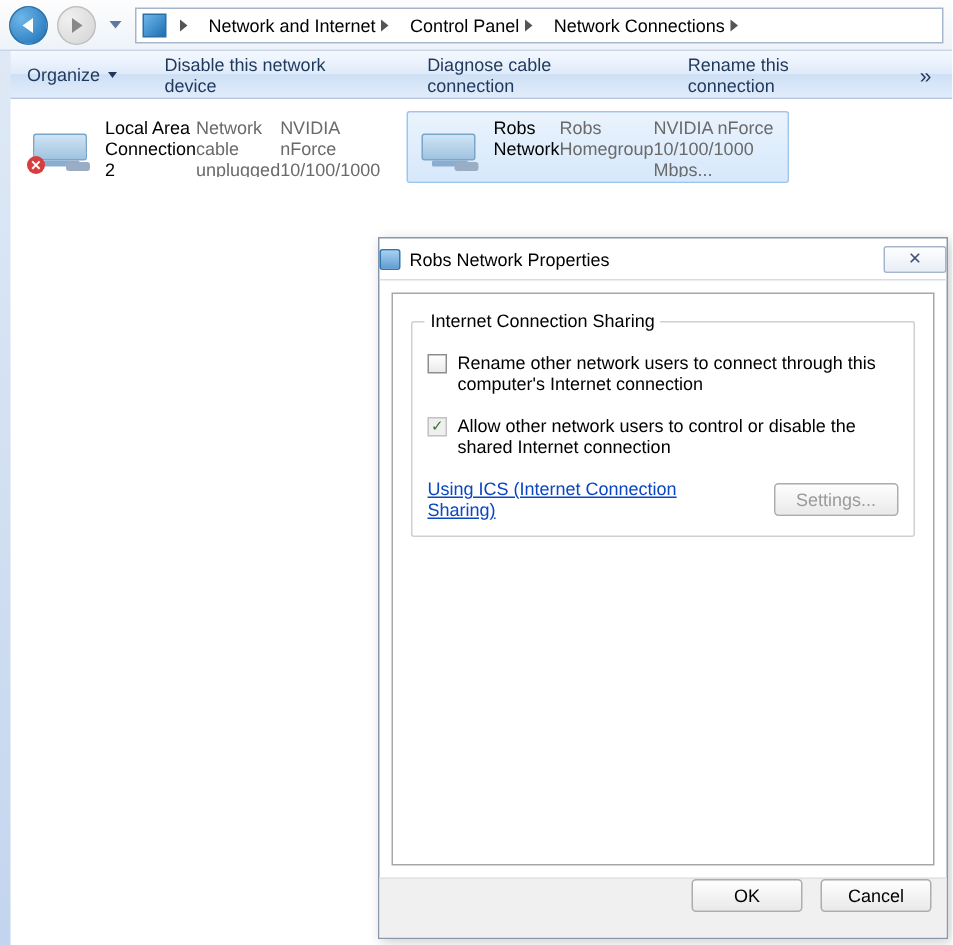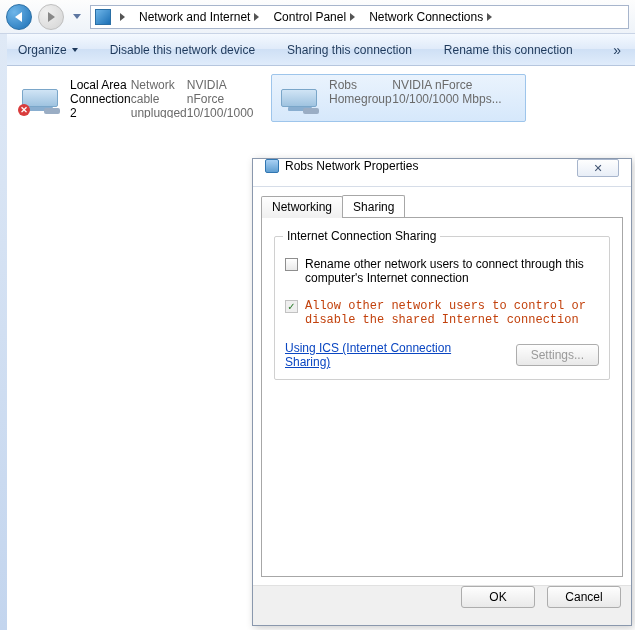--- a/index.html
+++ b/index.html
@@ -34,35 +34,35 @@
   .nic-icon{width:36px;height:18px;background:linear-gradient(#d0e4f5,#9fc3e0);border:1px solid #7aa6c9;border-radius:2px;position:relative;}
   .nic-icon::after{content:"";position:absolute;bottom:-5px;left:6px;width:24px;height:4px;background:#89aed0;border-radius:1px;}
   .x-badge{position:absolute;bottom:2px;left:2px;width:12px;height:12px;background:#d93c3c;border-radius:50%;color:#fff;font-size:9px;display:flex;align-items:center;justify-content:center;font-weight:bold;}
   .cable{position:absolute;bottom:4px;right:4px;width:16px;height:6px;background:#9aadc4;border-radius:2px;}
   .conn-text{flex:1;display:flex;gap:0;line-height:14px;overflow:hidden;}
   .conn-title{color:#000;}
   .conn-sub{color:#6a6a6a;}
 
   
   .dialog { position:absolute; left:252px; top:158px; width:380px; height:468px; background:#fff; border:1px solid #8a98ad; box-shadow: 2px 2px 8px rgba(0,0,0,.2); display:flex; flex-direction:column;}
-  .dlg-title{height:28px;border-bottom:1px solid #d6dde8;display:flex;align-items:flex-start;padding:0 12px;gap:6px;}
+  .dlg-title{height:28px;border-bottom:1px solid #d6dde8;display:flex;align-items:center;padding:0 0;gap:6px;}
   .dlg-title .glyph{width:14px;height:14px;background:linear-gradient(#a8d0f4,#5f9ed1);border:1px solid #3176b1;border-radius:2px;}
   .dlg-close{margin-left:auto;width:42px;height:18px;border:1px solid #a7b5cc;border-radius:2px;display:flex;align-items:center;justify-content:center;background:linear-gradient(#fefefe,#e8eef7);font-family:serif;font-size:11px;color:#415472;}
   .dlg-body{flex:1;padding:8px;display:flex;flex-direction:column;}
   .tabstrip{display:flex;height:22px;position:relative;z-index:2;}
   .tab{padding:3px 10px 0;border:1px solid #a7a7a7;border-bottom:none;background:linear-gradient(#fefefe,#f0f0f0);border-radius:2px 2px 0 0;margin-right:-1px;position:relative;top:1px;}
   .tab.active{background:#fff;top:0;padding-top:4px;z-index:3;}
   .tabpanel{flex:1;border:1px solid #a7a7a7;background:#fff;padding:12px;position:relative;z-index:1;}
   .groupbox{border:1px solid #d0d0d0;border-radius:2px;padding:14px 10px 10px;margin-top:6px;position:relative;}
   .groupbox .legend{position:absolute;top:-8px;left:8px;background:#fff;padding:0 4px;}
   .cbrow{display:flex;gap:7px;margin:6px 0 14px;align-items:flex-start;}
   .cbox{width:13px;height:13px;border:1px solid #8e8e8e;background:linear-gradient(#fff,#eaeaea);flex:none;margin-top:1px;display:flex;align-items:center;justify-content:center;}
   .cbox.disabled{border-color:#c2c2c2;background:#efefef;}
   .check{color:#2a7a2a;font-size:10px;line-height:10px;}
-  .disabled-text{color:#c2410c;font-family:Liberation Mono, monospace;}
+  .disabled-text{color:#000000;}
   .link{color:#0a46c2;text-decoration:underline;}
   .settings-row{display:flex;align-items:center;gap:12px;margin-top:4px;}
   .winbtn{height:22px;padding:0 14px;border:1px solid #adadad;border-radius:3px;background:linear-gradient(#fefefe,#e9e9e9);display:flex;align-items:center;color:#000;}
   .winbtn.disabled{color:#9a9a9a;}
   .dlg-footer{height:40px;border-top:1px solid #e1e1e1;background:#f0f0f0;display:flex;justify-content:flex-end;gap:12px;padding:0 10px;}
   .winbtn.wide{min-width:74px;justify-content:center;}
 
   .left-bleed{position:absolute;left:0;top:34px;width:7px;height:596px;background:linear-gradient(#dfe9f6,#c3d5ee);}
 </style>
 </head>
@@ -102,21 +102,21 @@
 
 <div class="toolbar">
   <div class="toolbtn">
       <span>Organize</span>
       <span class="dropglyph"></span>
     </div>
   <div class="toolbtn">
       <span>Disable this network device</span>
     </div>
   <div class="toolbtn">
-      <span>Sharing this connection</span>
+      <span>Diagnose cable connection</span>
     </div>
   <div class="toolbtn">
       <span>Rename this connection</span>
     </div>
   <div class="chevrons">»</div>
 </div>
 
 <div class="content">
   <div class="conn">
     <div class="conn-icon-wrap">
@@ -129,39 +129,36 @@
       <span class="conn-sub">Network cable unplugged</span>
       <span class="conn-sub">NVIDIA nForce 10/100/1000 Mbps...</span>
     </div>
   </div>
   <div class="conn selected">
     <div class="conn-icon-wrap">
       <div class="nic-icon"></div>
       <div class="cable"></div>
     </div>
     <div class="conn-text">
+      <span class="conn-title">Robs Network</span>
       <span class="conn-sub">Robs Homegroup</span>
       <span class="conn-sub">NVIDIA nForce 10/100/1000 Mbps...</span>
     </div>
   </div>
 </div>
 
 <div class="dialog">
   <div class="dlg-title">
     <div class="glyph"></div>
     <span>Robs Network Properties</span>
     <div class="dlg-close">
         <span>✕</span>
       </div>
   </div>
   <div class="dlg-body">
-    <div class="tabstrip">
-      <div class="tab"><span>Networking</span></div>
-      <div class="tab active"><span>Sharing</span></div>
-    </div>
     <div class="tabpanel">
       <div class="groupbox">
         <span class="legend">Internet Connection Sharing</span>
         <div class="cbrow">
           <div class="cbox"></div>
           <span>Rename other network users to connect through this computer's Internet connection</span>
         </div>
         <div class="cbrow">
           <div class="cbox disabled">
               <span class="check">✓</span>

